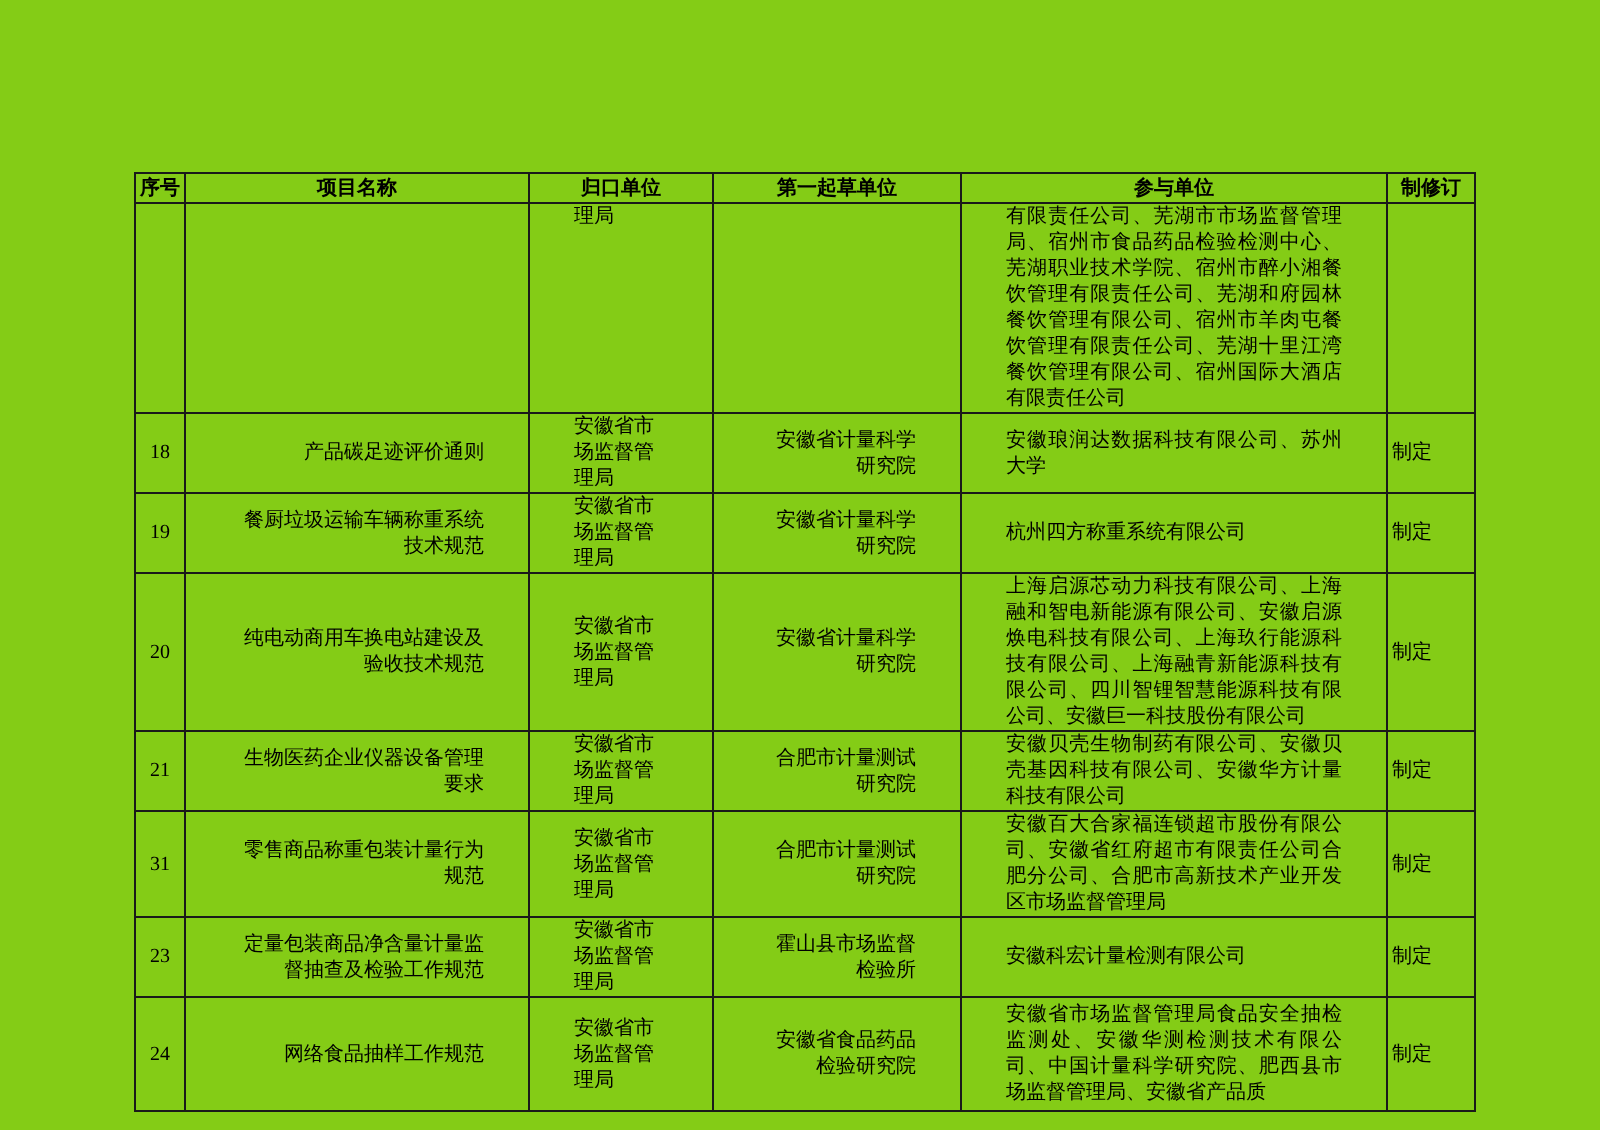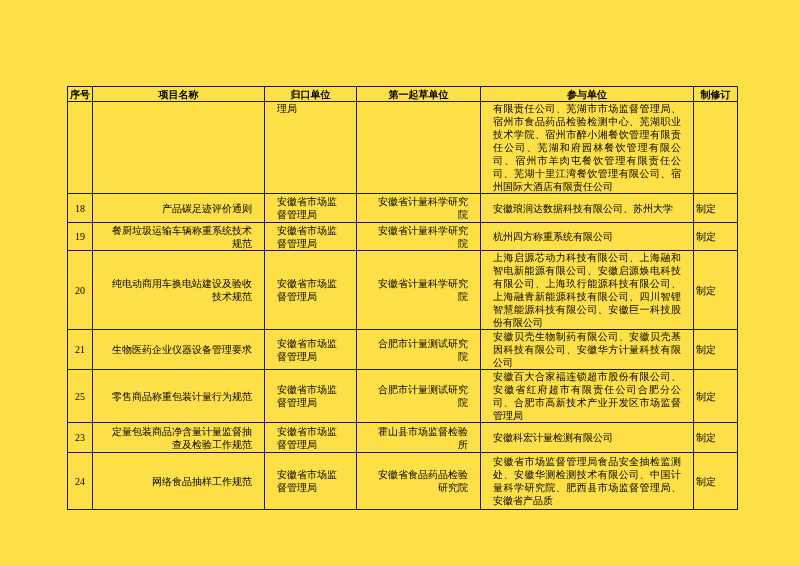--- a/index.html
+++ b/index.html
@@ -1,28 +1,28 @@
 <!DOCTYPE html>
 <html><head>
 <meta charset="utf-8">
 <style>
   html,body{margin:0;padding:0;}
   body{
     width:800px;height:565px;background:#ffffff;overflow:hidden;
     font-family:"Liberation Serif","DejaVu Serif",serif;color:#000;
   }
-  .page{position:relative;width:800px;height:565px;background:#fde047;}
+  .page{position:relative;width:800px;height:565px;background:#84cc16;}
   table.std-table{
     position:absolute;left:67px;top:86px;width:670px;
     border-collapse:collapse;table-layout:fixed;
   }
   .std-table th,.std-table td{
     border:1px solid #1a1a1a;
     font-size:10px;line-height:13px;
-    padding:0 12px;overflow:hidden;
+    padding:0 22px;overflow:hidden;
     word-break:break-all;
     vertical-align:middle;
   }
   .std-table th{
     font-weight:bold;text-align:center;height:14px;padding:0 2px;
     font-family:"Liberation Sans","DejaVu Sans",sans-serif;
     font-size:10px;
   }
   td.col-num{text-align:center;padding:0 2px;}
   td.col-name{text-align:right;}
@@ -90,21 +90,21 @@
         </tr>
         <tr style="height: 35px;">
           <td class="col-num">21</td>
           <td class="col-name">生物医药企业仪器设备管理要求</td>
           <td class="col-dept">安徽省市场监督管理局</td>
           <td class="col-drafter">合肥市计量测试研究院</td>
           <td class="col-participants">安徽贝壳生物制药有限公司、安徽贝壳基因科技有限公司、安徽华方计量科技有限公司</td>
           <td class="col-type">制定</td>
         </tr>
         <tr style="height: 39px;">
-          <td class="col-num">25</td>
+          <td class="col-num">31</td>
           <td class="col-name">零售商品称重包装计量行为规范</td>
           <td class="col-dept">安徽省市场监督管理局</td>
           <td class="col-drafter">合肥市计量测试研究院</td>
           <td class="col-participants">安徽百大合家福连锁超市股份有限公司、安徽省红府超市有限责任公司合肥分公司、合肥市高新技术产业开发区市场监督管理局</td>
           <td class="col-type">制定</td>
         </tr>
         <tr style="height: 30px;">
           <td class="col-num">23</td>
           <td class="col-name">定量包装商品净含量计量监督抽查及检验工作规范</td>
           <td class="col-dept">安徽省市场监督管理局</td>

